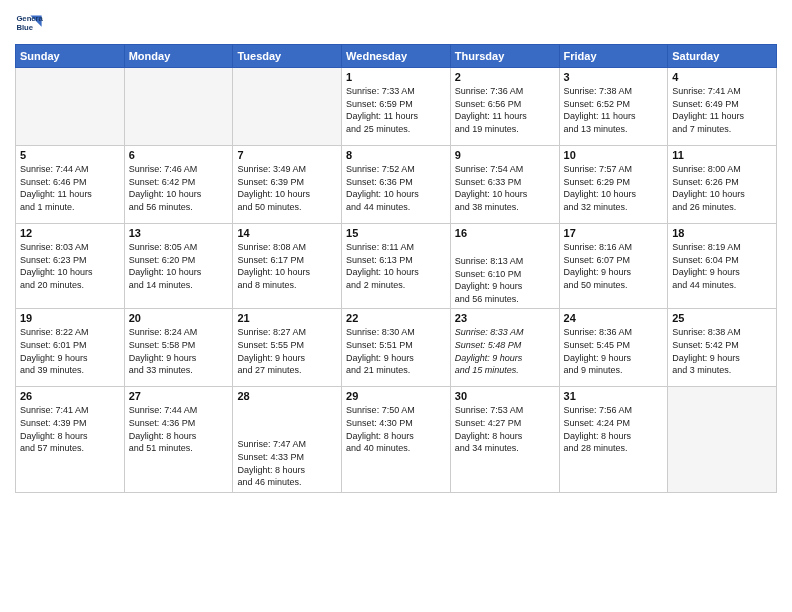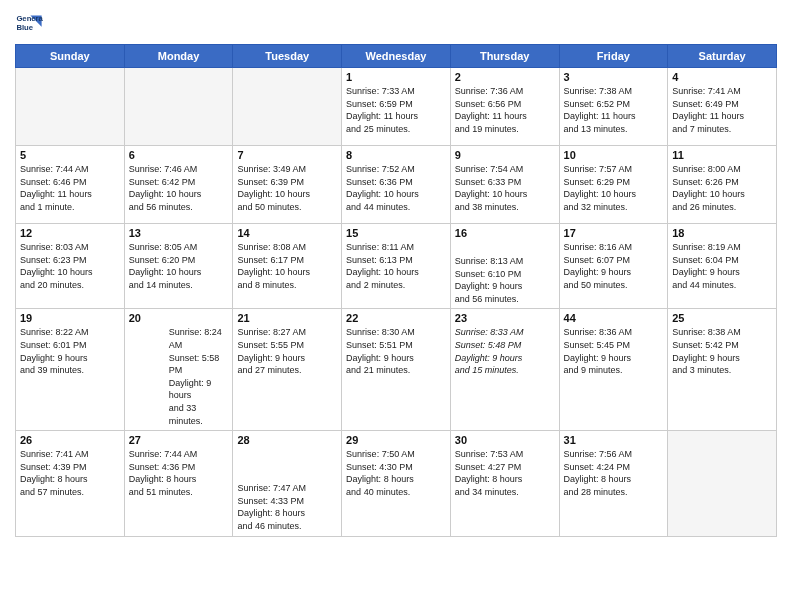--- a/index.html
+++ b/index.html
@@ -45,21 +45,21 @@
       width: 100%;
       border-collapse: collapse;
       table-layout: fixed;
     }
     th {
       background-color: #3a6bc4;
       color: #fff;
       font-size: 11px;
       font-weight: bold;
       padding: 5px 4px;
-      text-align: center;
+      text-align: left;
       border: 1px solid #2a5ab4;
     }
     td {
       border: 1px solid #ccc;
       vertical-align: top;
       padding: 3px 4px;
       font-size: 9.5px;
       color: #222;
       height: 78px;
       background: #fff;
@@ -250,21 +250,21 @@
         <tr>
           <td>
             <span class="day-num">19</span>
             <div class="day-info" style="white-space: pre-line;">Sunrise: 8:22 AM
 Sunset: 6:01 PM
 Daylight: 9 hours
 and 39 minutes.</div>
           </td>
           <td>
             <span class="day-num">20</span>
-            <div class="day-info" style="white-space: pre-line; margin-left: 40px;">Sunrise: 8:24 AM
+            <div class="day-info" style="white-space: pre-line;">Sunrise: 8:24 AM
 Sunset: 5:58 PM
 Daylight: 9 hours
 and 33 minutes.</div>
           </td>
           <td>
             <span class="day-num">21</span>
             <div class="day-info" style="white-space: pre-line;">Sunrise: 8:27 AM
 Sunset: 5:55 PM
 Daylight: 9 hours
 and 27 minutes.</div>
@@ -277,21 +277,21 @@
 and 21 minutes.</div>
           </td>
           <td>
             <span class="day-num">23</span>
             <div class="day-info" style="white-space: pre-line; font-style: italic;">Sunrise: 8:33 AM
 Sunset: 5:48 PM
 Daylight: 9 hours
 and 15 minutes.</div>
           </td>
           <td>
-            <span class="day-num">44</span>
+            <span class="day-num">24</span>
             <div class="day-info" style="white-space: pre-line;">Sunrise: 8:36 AM
 Sunset: 5:45 PM
 Daylight: 9 hours
 and 9 minutes.</div>
           </td>
           <td>
             <span class="day-num">25</span>
             <div class="day-info" style="white-space: pre-line;">Sunrise: 8:38 AM
 Sunset: 5:42 PM
 Daylight: 9 hours

